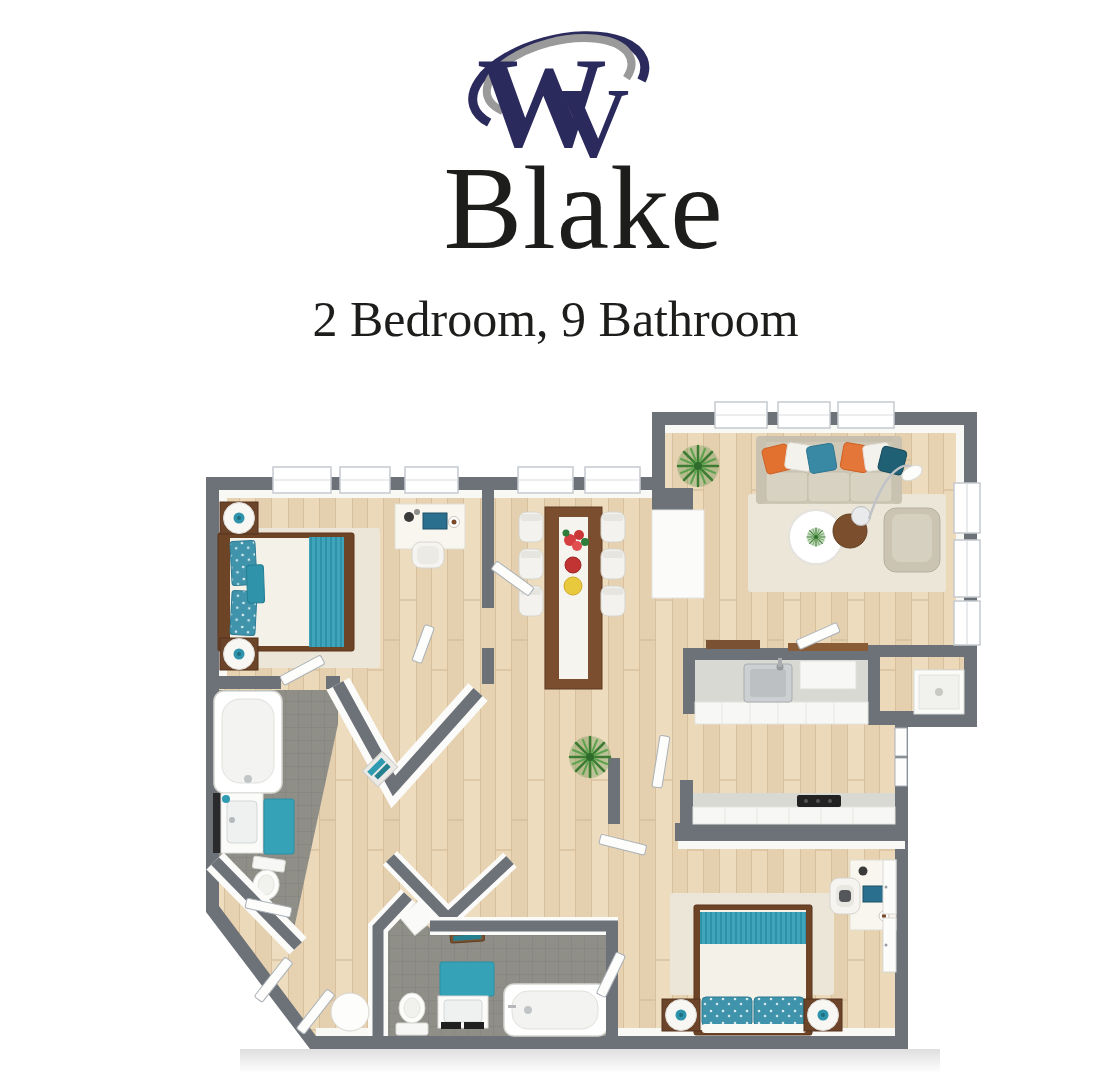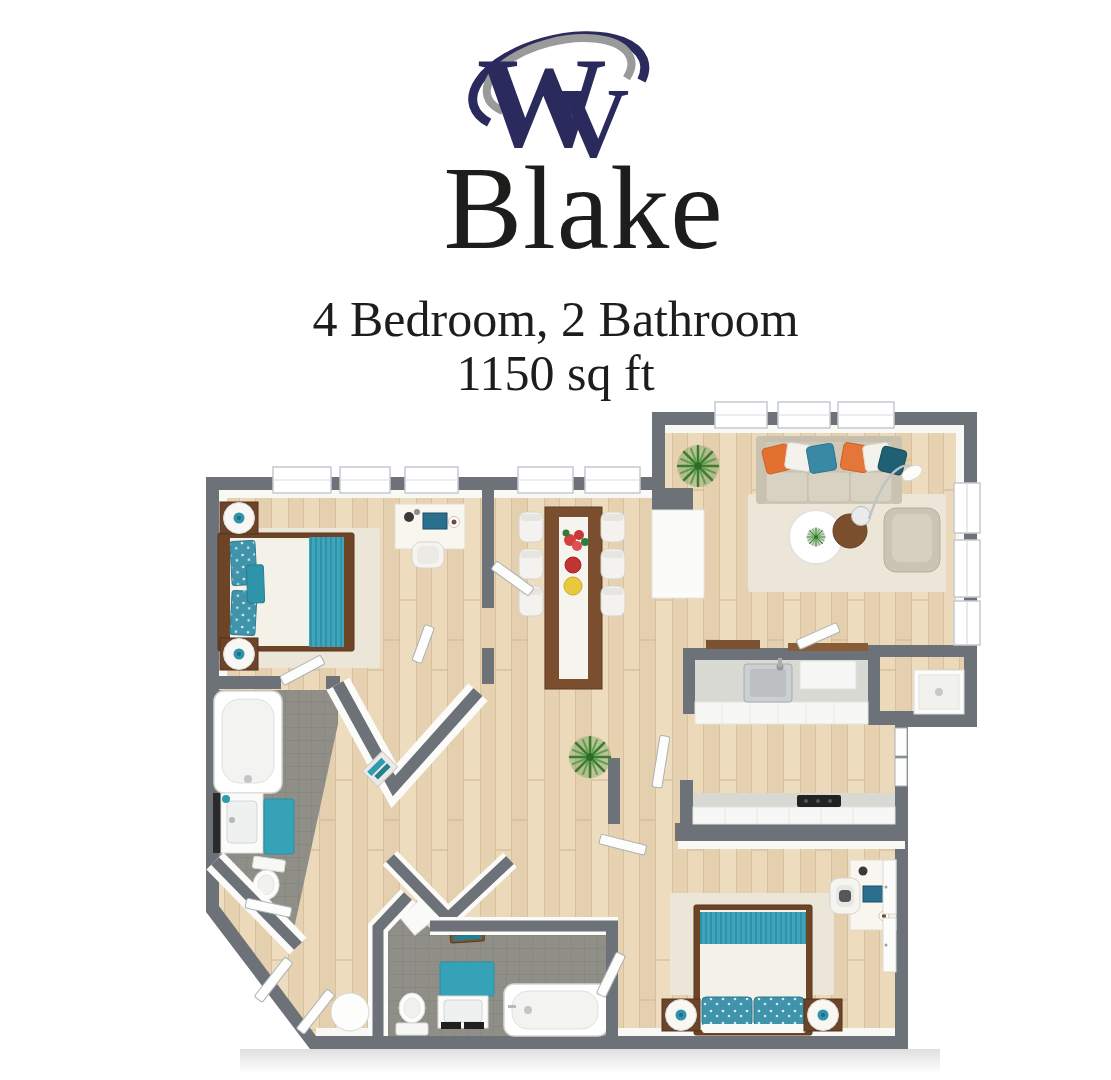--- a/index.html
+++ b/index.html
@@ -374,16 +374,15 @@
   <svg class="logo" viewBox="0 0 200 152">
     <g transform="rotate(-14 95 66)">
       <path d="M 14 98 A 88 44 0 1 1 172 94" stroke="#2b2a5c" stroke-width="9" fill="none"></path>
       <path d="M 30 90 A 74 36 0 1 1 158 88" stroke="#9a9a9a" stroke-width="8" fill="none"></path>
     </g>
     <text x="12" y="140" font-family="Liberation Serif, serif" font-weight="bold" font-size="130" fill="#2b2a5c">W</text>
     <text x="92" y="150" font-family="Liberation Serif, serif" font-weight="bold" font-size="100" fill="#2b2a5c">V</text>
   </svg>
 
   <div class="title">Blake</div>
-  <div class="subtitle">4 Bedroom, 2 Bathroom</div>
-  <div class="area">1150 sq ft</div>
+  <div class="subtitle">2 Bedroom, 9 Bathroom</div>
 
 </div>
 
 </body></html>

